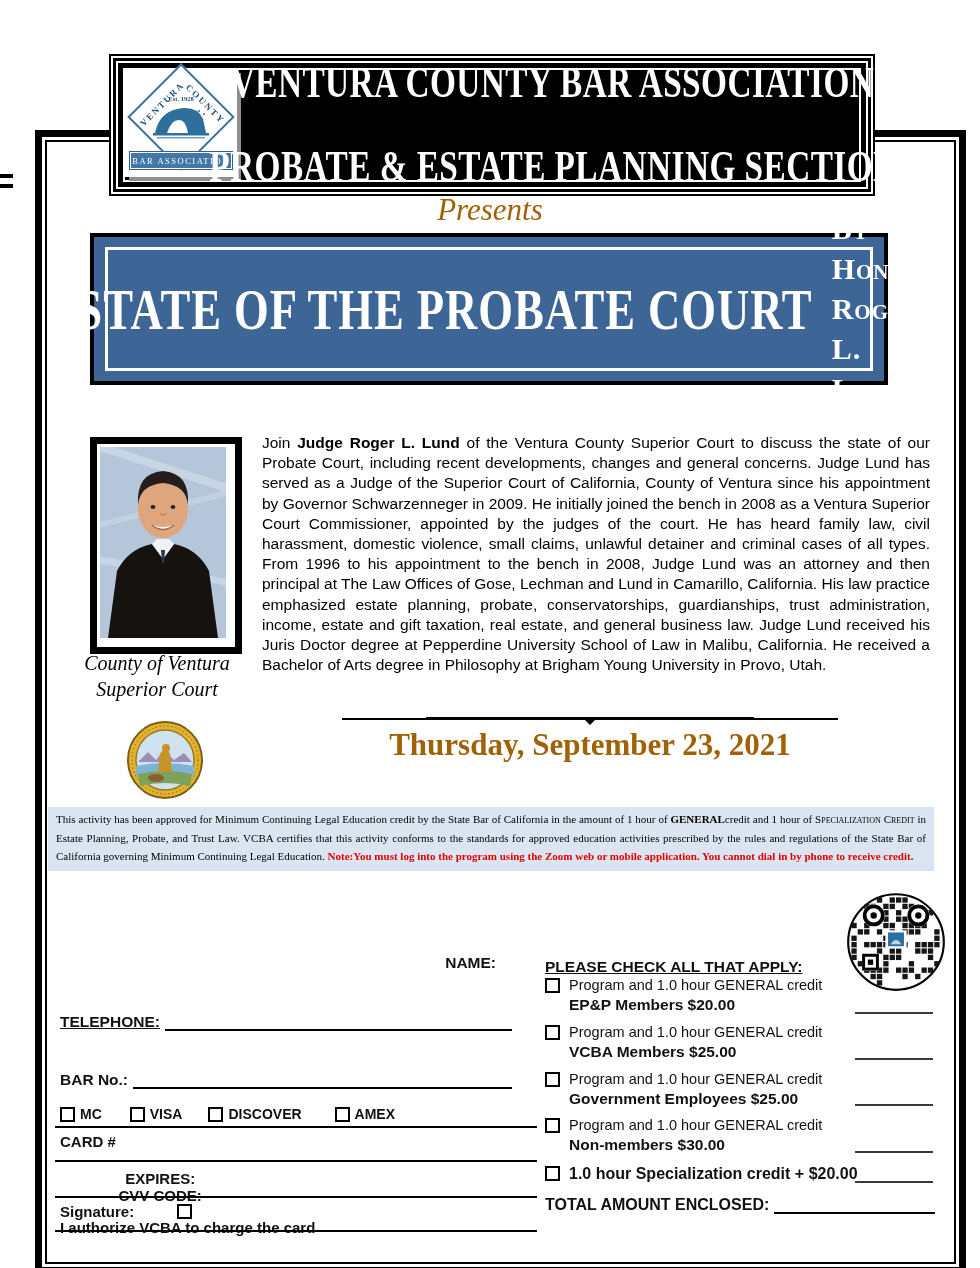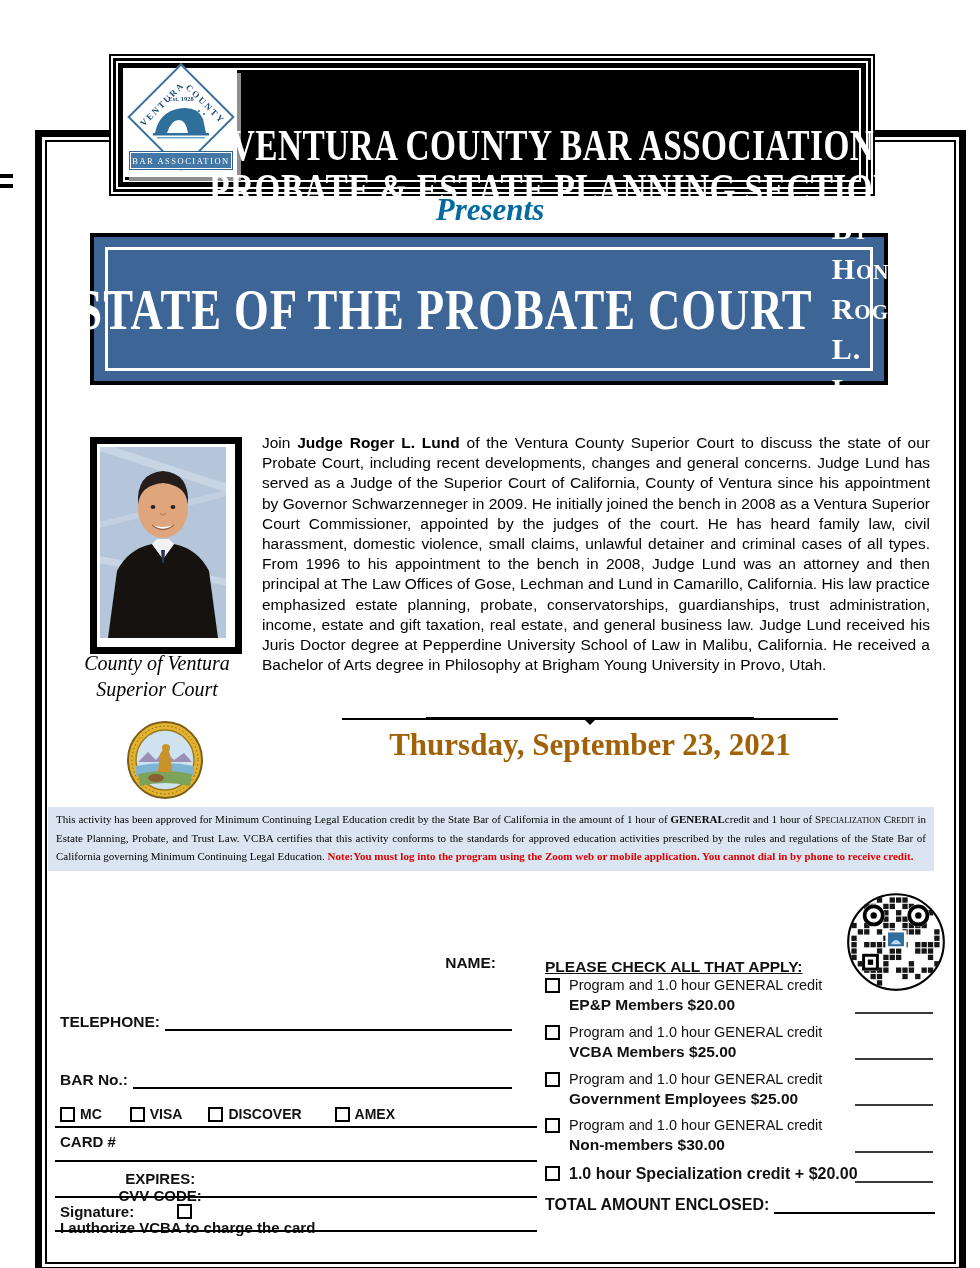--- a/index.html
+++ b/index.html
@@ -13,21 +13,21 @@
   .frame-inner{position:absolute;left:3px;top:3px;right:3px;bottom:3px;border:2px solid #000;}
   .edge-mark{position:absolute;left:0;top:174px;width:13px;height:6px;
              border-top:4px solid #000;border-bottom:4px solid #000;}
 
   
   .header{position:absolute;left:113px;top:58px;width:752px;height:128px;background:#000;
           border:3px solid #000;outline:2px solid #fff;outline-offset:-5px;
           box-shadow:0 0 0 2px #fff,0 0 0 4px #000;}
   .header-white-inset{position:absolute;left:7px;top:7px;right:7px;bottom:7px;border:2px solid #fff;}
   .header-text{position:absolute;left:128px;top:0;right:6px;height:100%;display:flex;
-               flex-direction:column;justify-content:flex-end;align-items:center;color:#fff;text-align:center;margin-top:23px;}
+               flex-direction:column;justify-content:space-between;align-items:center;color:#fff;text-align:center;}
   .header-line{font-family:"Liberation Serif",serif;font-weight:bold;font-size:37px;line-height:44px;
                white-space:nowrap;display:inline-block;transform:scale(.9,1.2);letter-spacing:.5px;}
 
   
   .logo-card{position:absolute;left:9px;top:8px;width:112px;height:108px;background:#fff;
              box-shadow:4px 4px 0 #8f8f8f;}
   .logo-diamond{position:absolute;left:50%;top:44%;width:72px;height:72px;background:#fff;
                 border:2px solid #38719f;transform:translate(-50%,-50%) rotate(45deg);}
   .logo-txt{position:absolute;font-family:"Liberation Serif",serif;font-weight:bold;color:#1d4e79;
             font-size:9px;letter-spacing:2px;white-space:nowrap;}
@@ -35,21 +35,21 @@
   .logo-county{right:6px;top:30px;transform:rotate(45deg);}
   .logo-est{position:absolute;left:0;right:0;top:26px;text-align:center;color:#1d4e79;
             font-size:6.5px;font-weight:bold;letter-spacing:0;font-family:"Liberation Serif",serif;}
   .logo-arch{position:absolute;left:26px;top:34px;}
   .logo-band{position:absolute;left:5px;right:5px;bottom:8px;height:15px;background:#4377a5;
              border:1px solid #fff;box-shadow:0 0 0 1px #34618c;display:flex;align-items:center;justify-content:center;}
   .logo-band span{color:#fff;font-size:8.5px;letter-spacing:1.5px;font-family:"Liberation Serif",serif;white-space:nowrap;}
 
   
   .presents{position:absolute;left:0;top:192px;width:980px;text-align:center;
-            font-family:"Liberation Serif",serif;font-style:italic;font-size:31px;color:#0369a1;font-weight:bold;}
+            font-family:"Liberation Serif",serif;font-style:italic;font-size:31px;color:#a16207;}
 
   
   .banner{position:absolute;left:90px;top:233px;width:798px;height:152px;background:#3d6596;
           border:4px solid #000;box-sizing:border-box;}
   .banner-inset{position:absolute;left:11px;top:10px;right:11px;bottom:10px;border:3px solid #fff;
                 display:flex;flex-direction:row;align-items:center;justify-content:center;}
   .banner-title{color:#fff;font-family:"Liberation Serif",serif;font-weight:bold;font-size:47px;
                 white-space:nowrap;display:inline-block;transform:scale(.95,1.22);letter-spacing:1px;line-height:52px;}
   .banner-byline{color:#fff;font-family:"Liberation Serif",serif;font-weight:bold;font-variant:small-caps;
                  font-size:30px;line-height:40px;letter-spacing:1px;}
@@ -323,21 +323,21 @@
         <rect x="40.5" y="39" width="15" height="13" fill="#2e6f9f"></rect>
         <path d="M43,50 Q48,42 53,50 Z" fill="#bcd6e8"></path>
       </g>
     </svg>
   </div>
 
   <div class="frow" style="left:44px;top:954px;width:452px;flex-direction:column;">
     <span class="flabel">NAME:</span>
     <span class="fill-line"></span>
   </div>
-  <div class="frow" style="left:60px;top:1012px;width:452px;">
+  <div class="frow" style="left:60px;top:1012px;width:452px;text-decoration:underline;">
     <span class="flabel">TELEPHONE:</span>
     <span class="fill-line"></span>
   </div>
   <div class="frow" style="left:60px;top:1070px;width:452px;">
     <span class="flabel">BAR No.:</span>
     <span class="fill-line"></span>
   </div>
 
   <div class="frow" style="left:60px;top:1106px;gap:0;align-items:center;">
     <span class="cardrow-item" style="margin-right:28px;">

